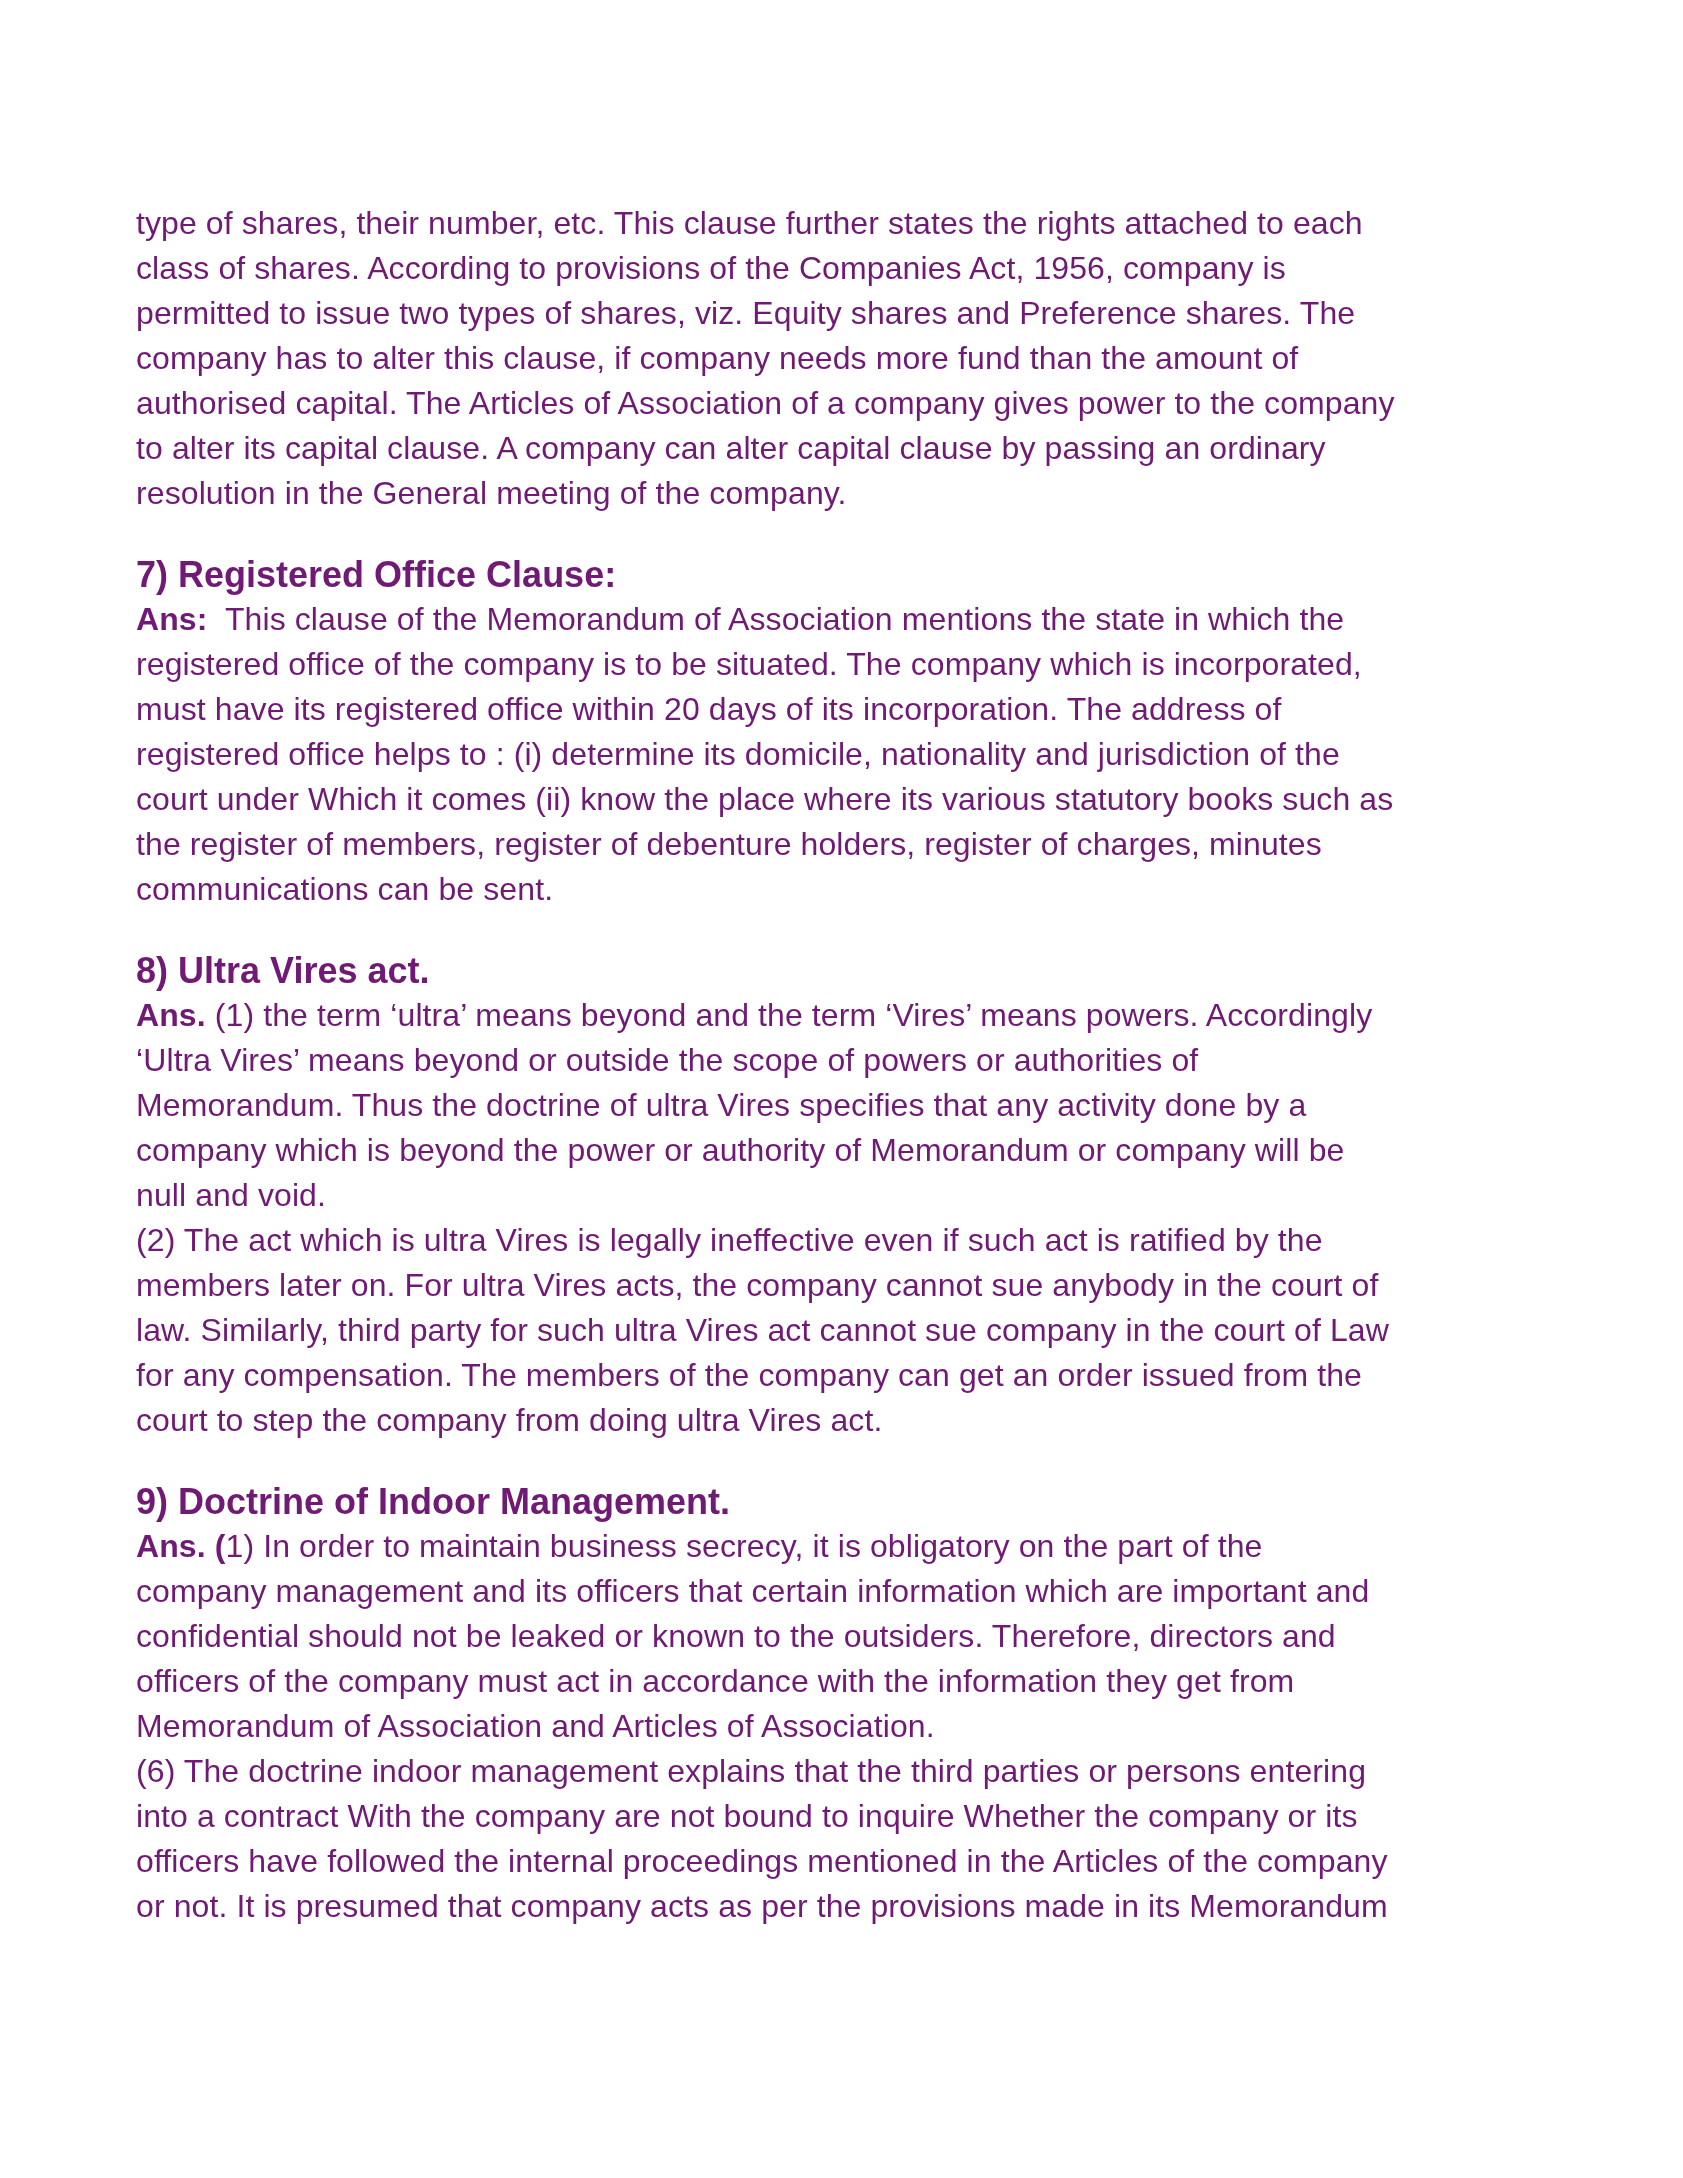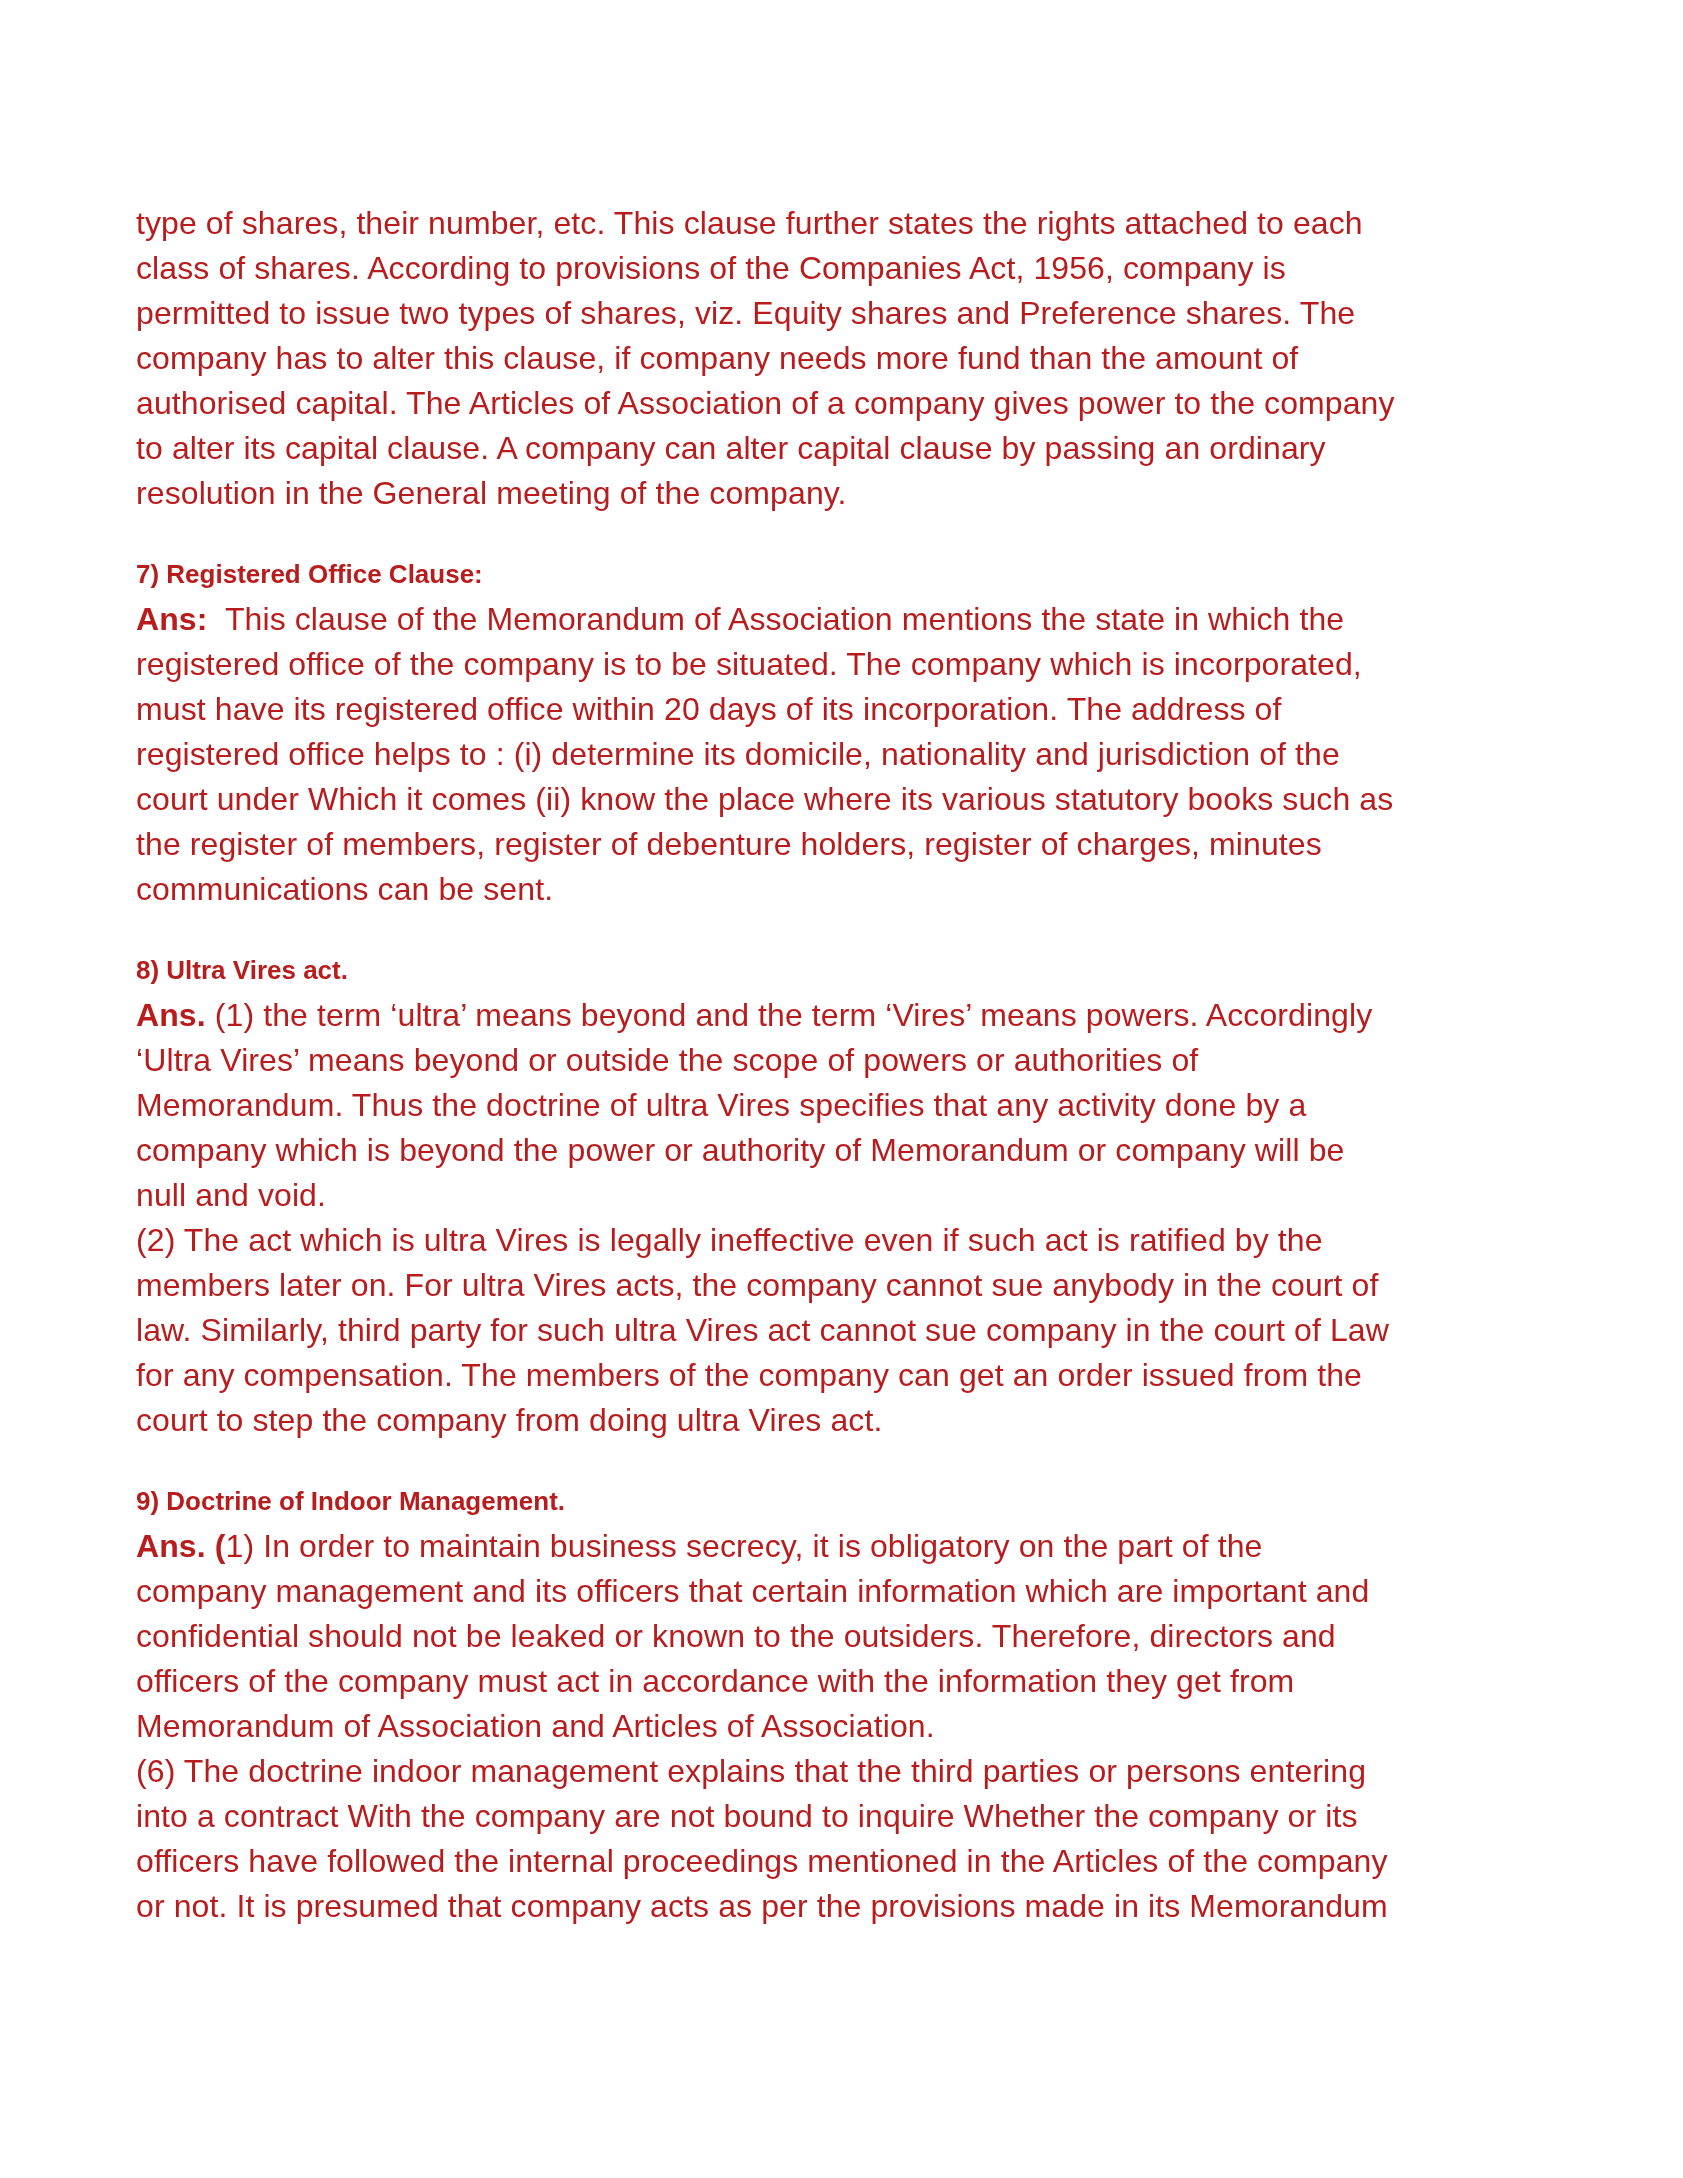--- a/index.html
+++ b/index.html
@@ -23,33 +23,33 @@
     left: 136px;
     right: 119px;
   }
   .line {
     font-size: 32px;
     line-height: 45px;
     white-space: pre;
     letter-spacing: 0.1px;
   }
   .heading {
-    font-size: 26px;
+    font-size: 36px;
     line-height: 45px;
     font-weight: bold;
     margin-top: 36px;
     white-space: pre;
   }
   .paragraph { margin: 0; }
   .bold { font-weight: bold; text-align: right; }
 </style>
 </head>
 <body>
 
-<div class="page" style="background: rgb(255, 255, 255); color: #b91c1c;">
+<div class="page" style="background: rgb(255, 255, 255); color: #701a75;">
   <div class="content">
       <div class="paragraph">
         <div class="line">type of shares, their number, etc. This clause further states the rights attached to each</div>
         <div class="line">class of shares. According to provisions of the Companies Act, 1956, company is</div>
         <div class="line">permitted to issue two types of shares, viz. Equity shares and Preference shares. The</div>
         <div class="line">company has to alter this clause, if company needs more fund than the amount of</div>
         <div class="line">authorised capital. The Articles of Association of a company gives power to the company</div>
         <div class="line">to alter its capital clause. A company can alter capital clause by passing an ordinary</div>
         <div class="line">resolution in the General meeting of the company.</div>
       </div>

